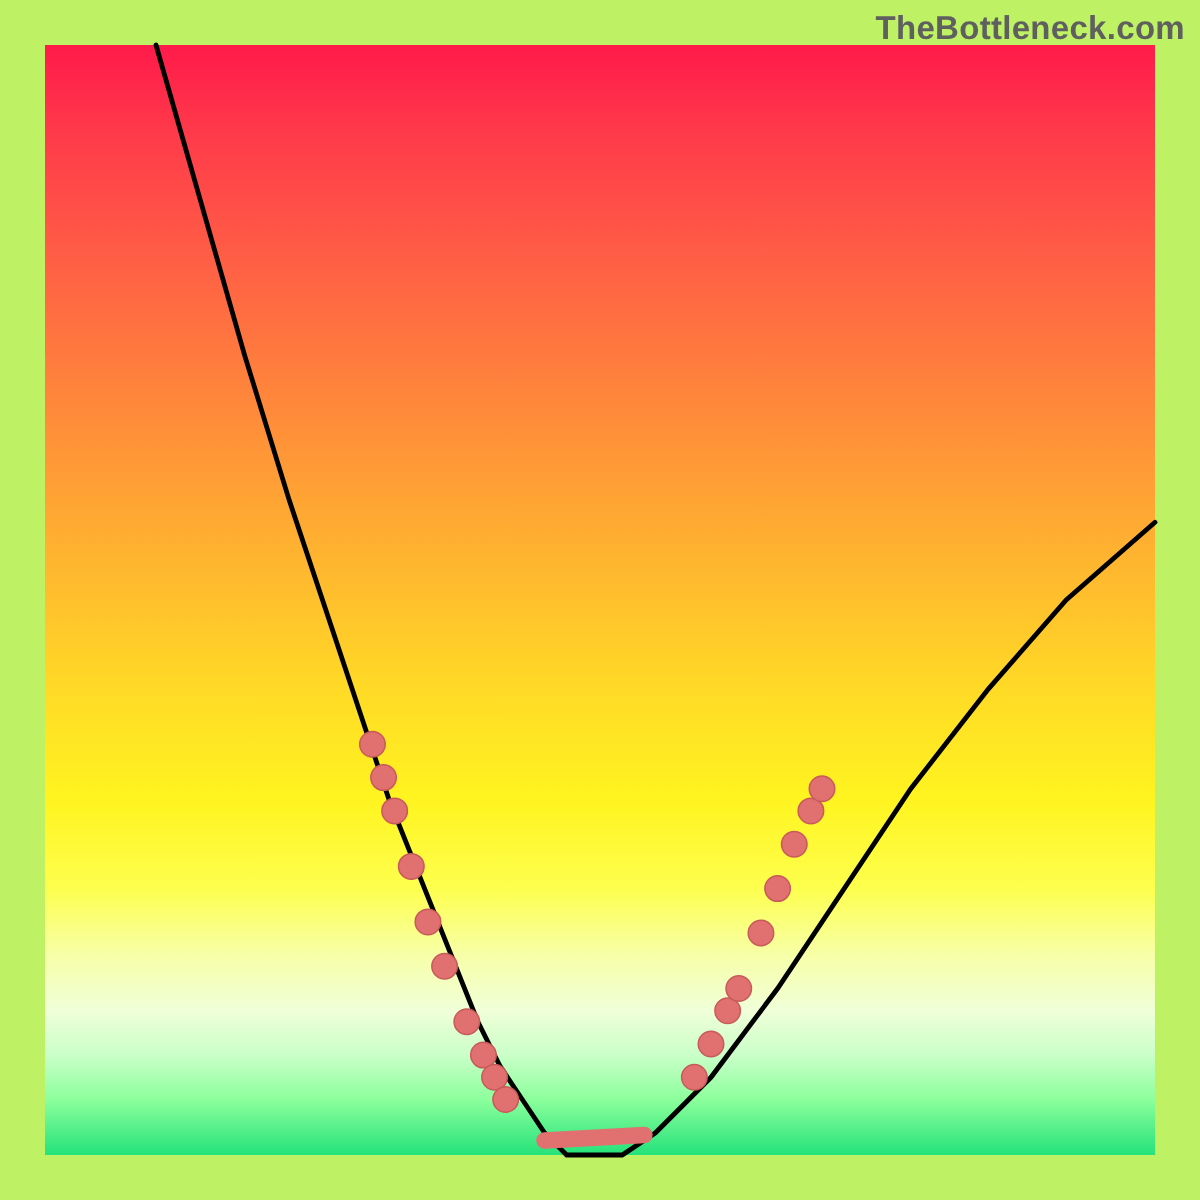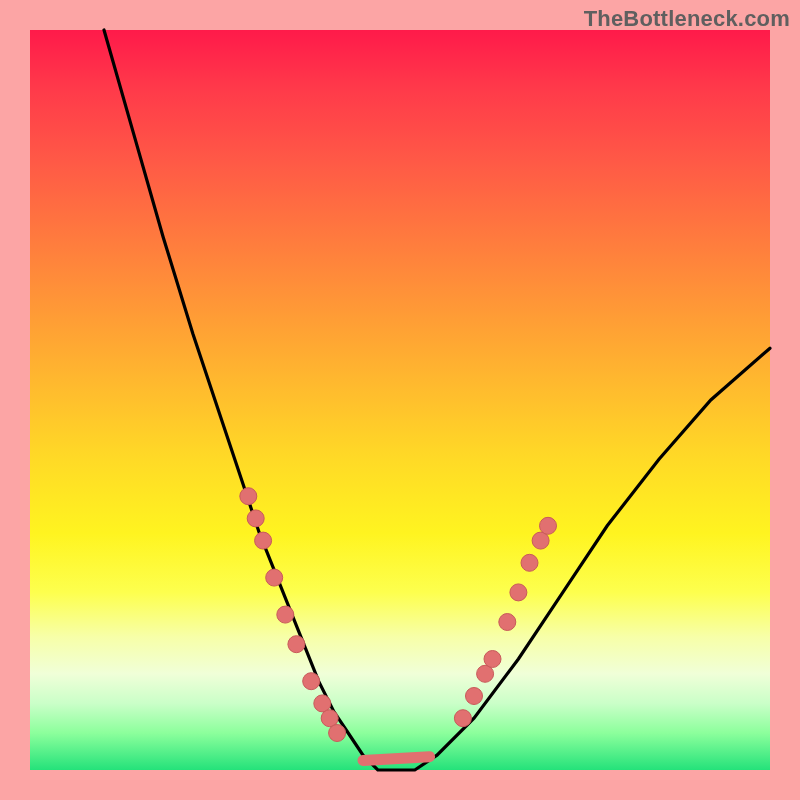--- a/index.html
+++ b/index.html
@@ -9,21 +9,21 @@
     height: 800px;
     background: #000;
     overflow: hidden;
   }
   .frame {
     position: absolute;
     left: 0;
     top: 0;
     width: 800px;
     height: 800px;
-    background: #fca5a5;
+    background: #bef264;
   }
   .plot {
     position: absolute;
     left: 30px;
     top: 30px;
     width: 740px;
     height: 740px;
     background: linear-gradient(to bottom,
       #ff1a4a 0%,
       #ff3a4a 8%,

